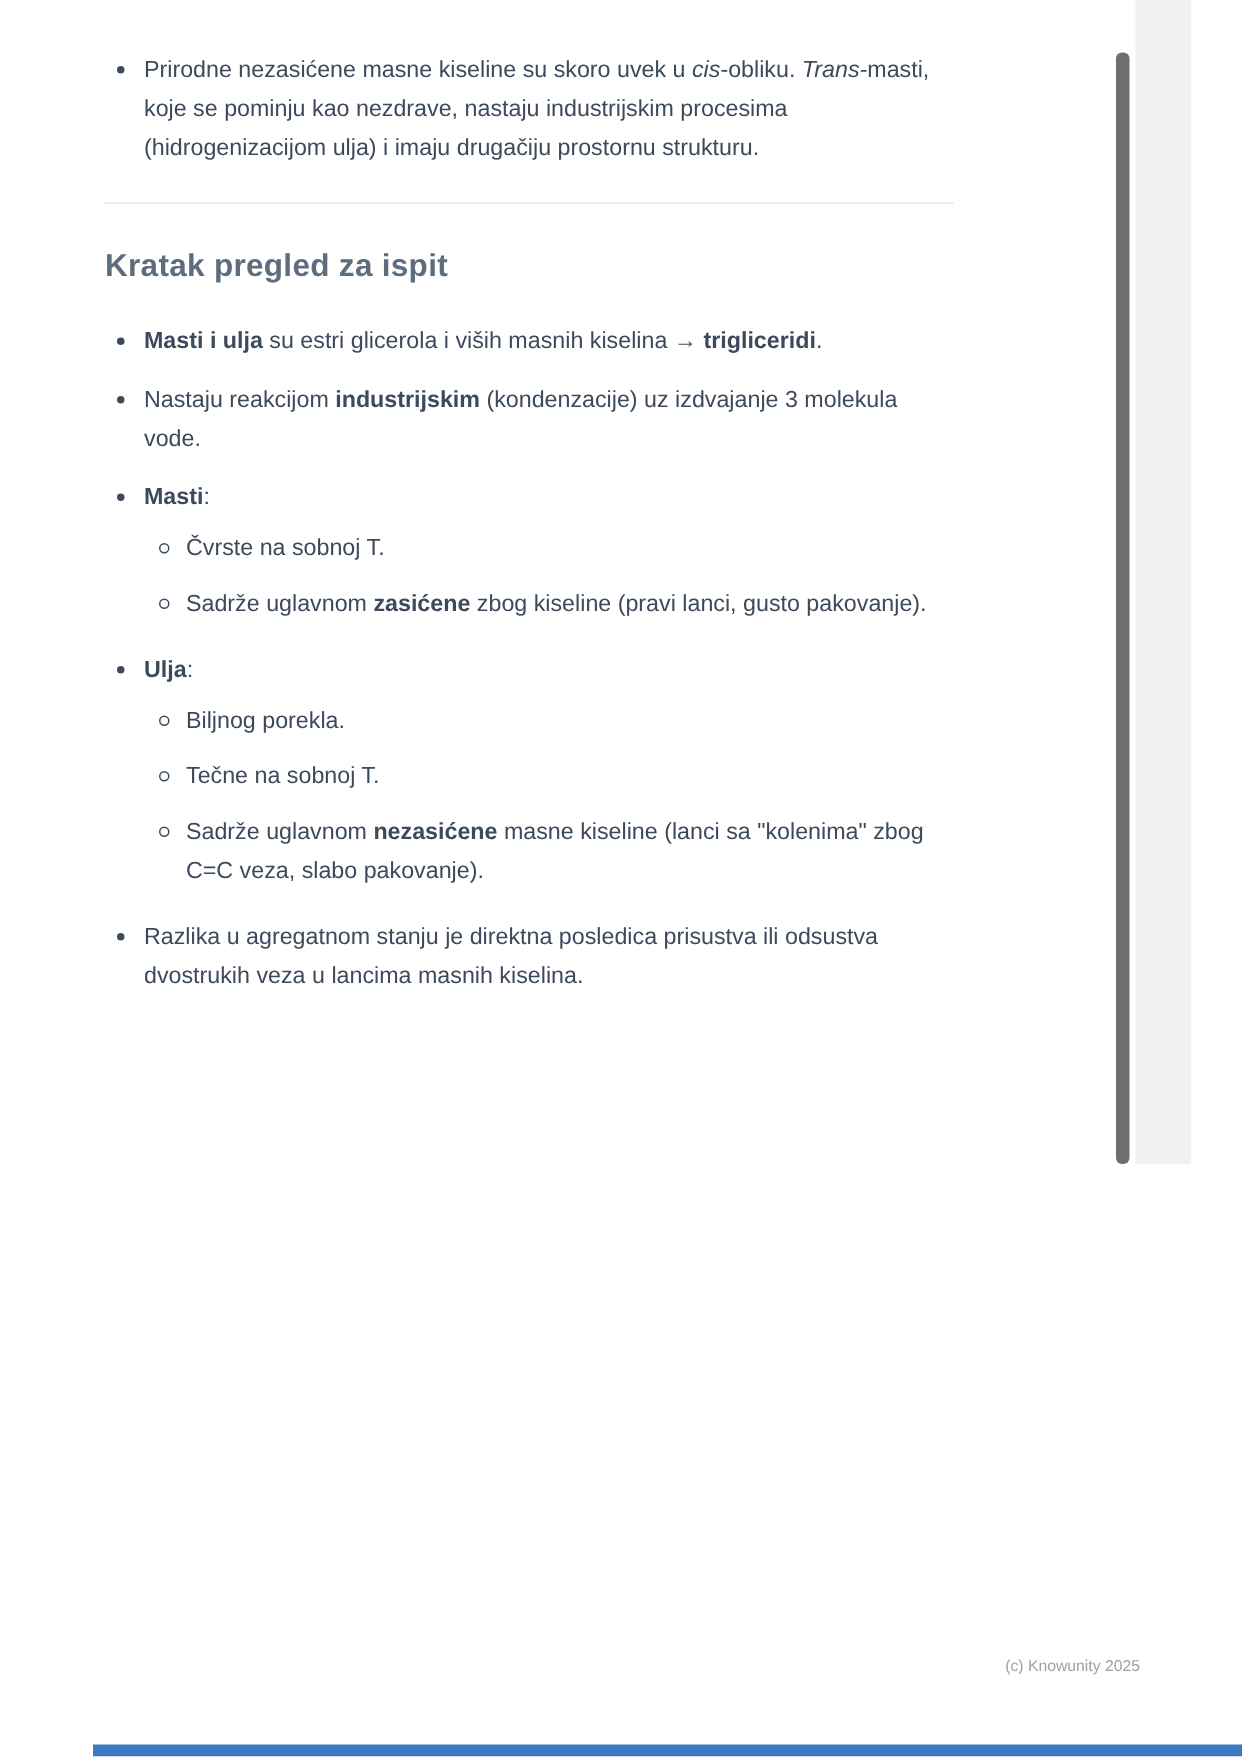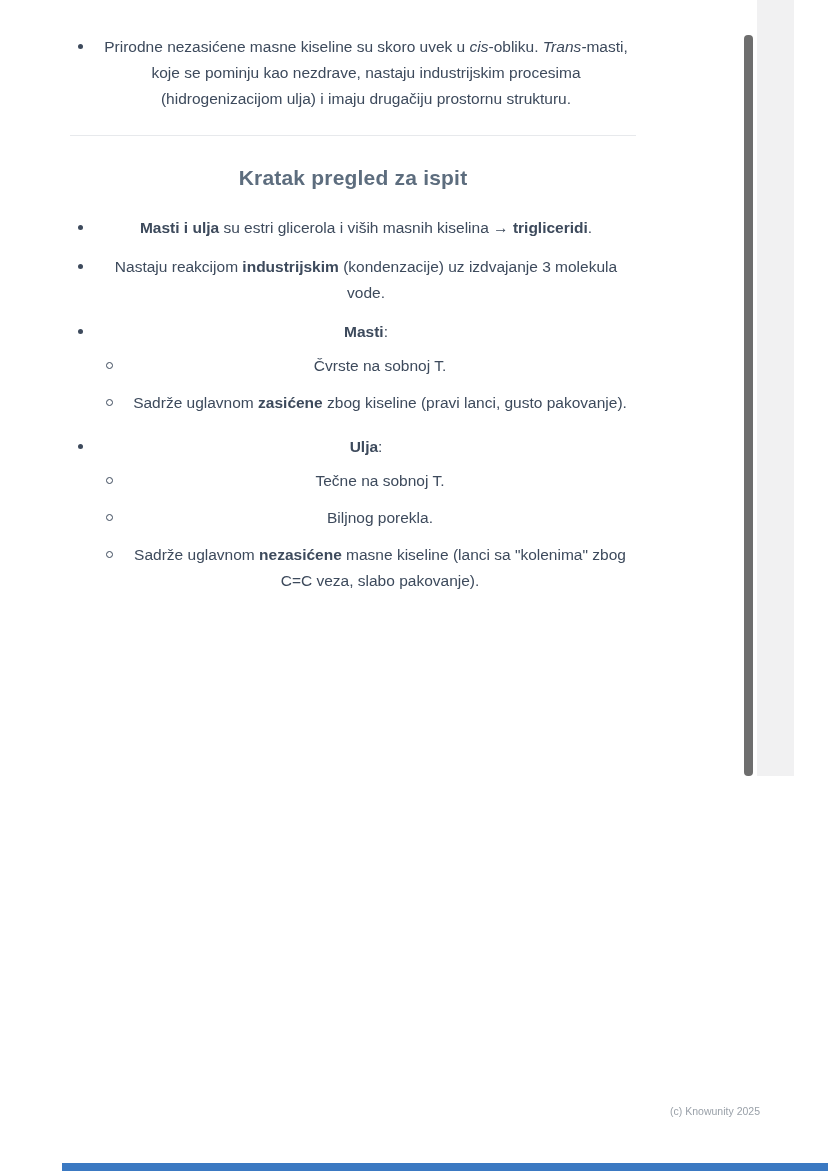--- a/index.html
+++ b/index.html
@@ -6,21 +6,20 @@
   body {
     width: 828px; height: 1171px;
     background: #ffffff;
     font-family: "Liberation Sans", "DejaVu Sans", sans-serif;
   }
   .page {
     position: relative;
     width: 828px; height: 1171px;
     background: #ffffff;
     overflow: hidden;
-    text-align: center;
   }
   .content {
     position: absolute;
     left: 70px; top: 34px;
     width: 566px;
     font-size: 15.5px;
     line-height: 26px;
     color: #3d4a5c;
   }
   ul.l1 { list-style: none; margin: 0; padding: 0; }
@@ -120,26 +119,27 @@
         <b>Masti</b><span>:</span>
         <ul class="l2">
           <li>Čvrste na sobnoj T.</li>
           <li><span>Sadrže uglavnom </span><b>zasićene</b><span> zbog kiseline (pravi lanci, gusto pakovanje).</span></li>
         </ul>
       </li>
 
       <li class="has-sub">
         <b>Ulja</b><span>:</span>
         <ul class="l2">
+          <li>Biljnog porekla.</li>
           <li>Tečne na sobnoj T.</li>
-          <li>Biljnog porekla.</li>
           <li><span>Sadrže uglavnom </span><b>nezasićene</b><span> masne kiseline (lanci sa "kolenima" zbog C=C veza, slabo pakovanje).</span></li>
         </ul>
       </li>
 
+      <li>Razlika u agregatnom stanju je direktna posledica prisustva ili odsustva dvostrukih veza u lancima masnih kiselina.</li>
 
     </ul>
 
   </div>
 
   <div class="footer">(c) Knowunity 2025</div>
 
   <div class="scroll-track" style="background: rgb(241, 241, 242);"></div>
   <div class="scroll-thumb" style="background: rgb(110, 110, 110);"></div>
 

